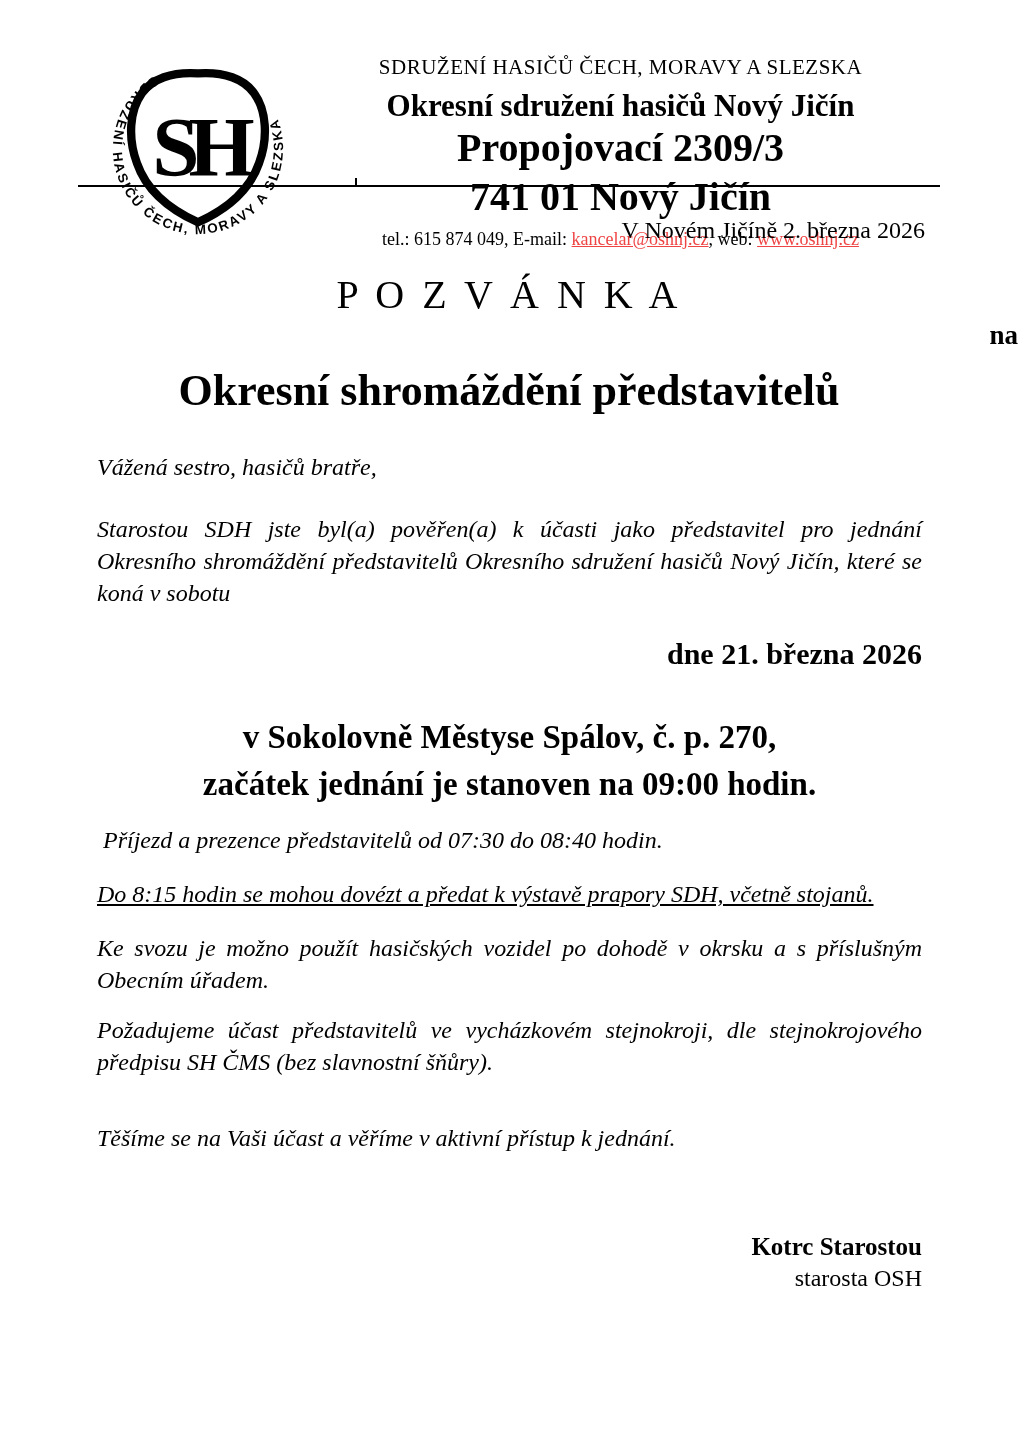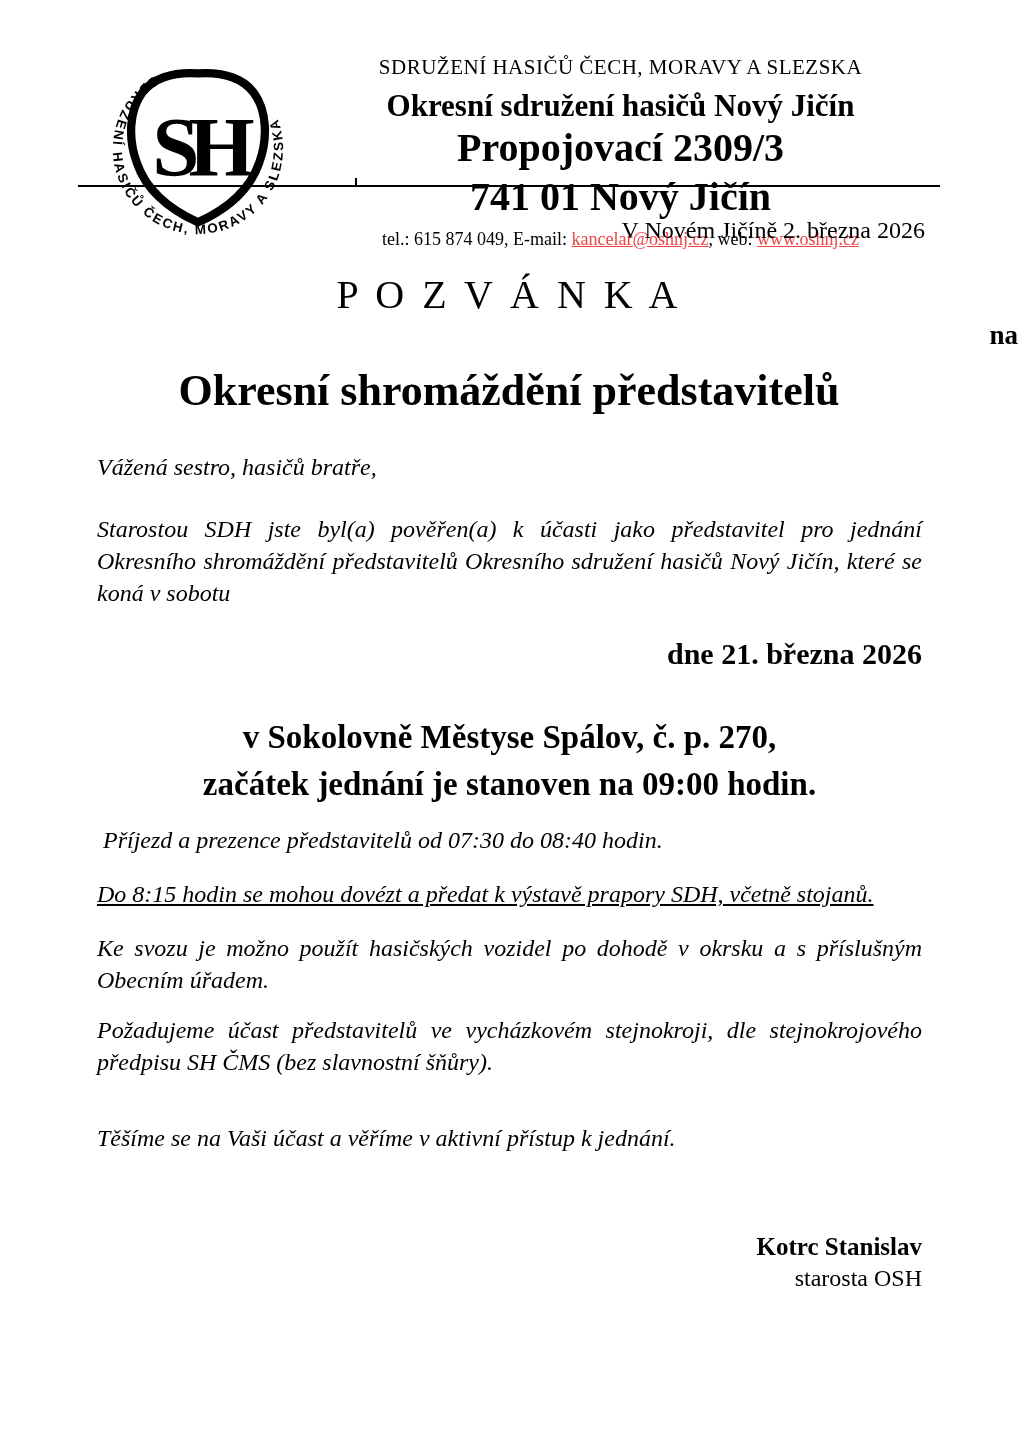--- a/index.html
+++ b/index.html
@@ -111,17 +111,17 @@
     <p class="flags">Do 8:15 hodin se mohou dovézt a předat k výstavě prapory SDH, včetně stojanů.</p>
 
     <p class="transport para-just">Ke svozu je možno použít hasičských vozidel po dohodě v okrsku a s příslušným Obecním úřadem.</p>
 
     <p class="dresscode para-just">Požadujeme účast představitelů ve vycházkovém stejnokroji, dle stejnokrojového předpisu SH ČMS (bez slavnostní šňůry).</p>
 
     <p class="closing">Těšíme se na Vaši účast a věříme v aktivní přístup k jednání.</p>
   </div>
 
   <div class="signature">
-    <div class="sig-name">Kotrc Stanislav</div>
+    <div class="sig-name">Kotrc Starostou</div>
     <div class="sig-role">starosta OSH</div>
   </div>
 
 </div>
 
 </body></html>

